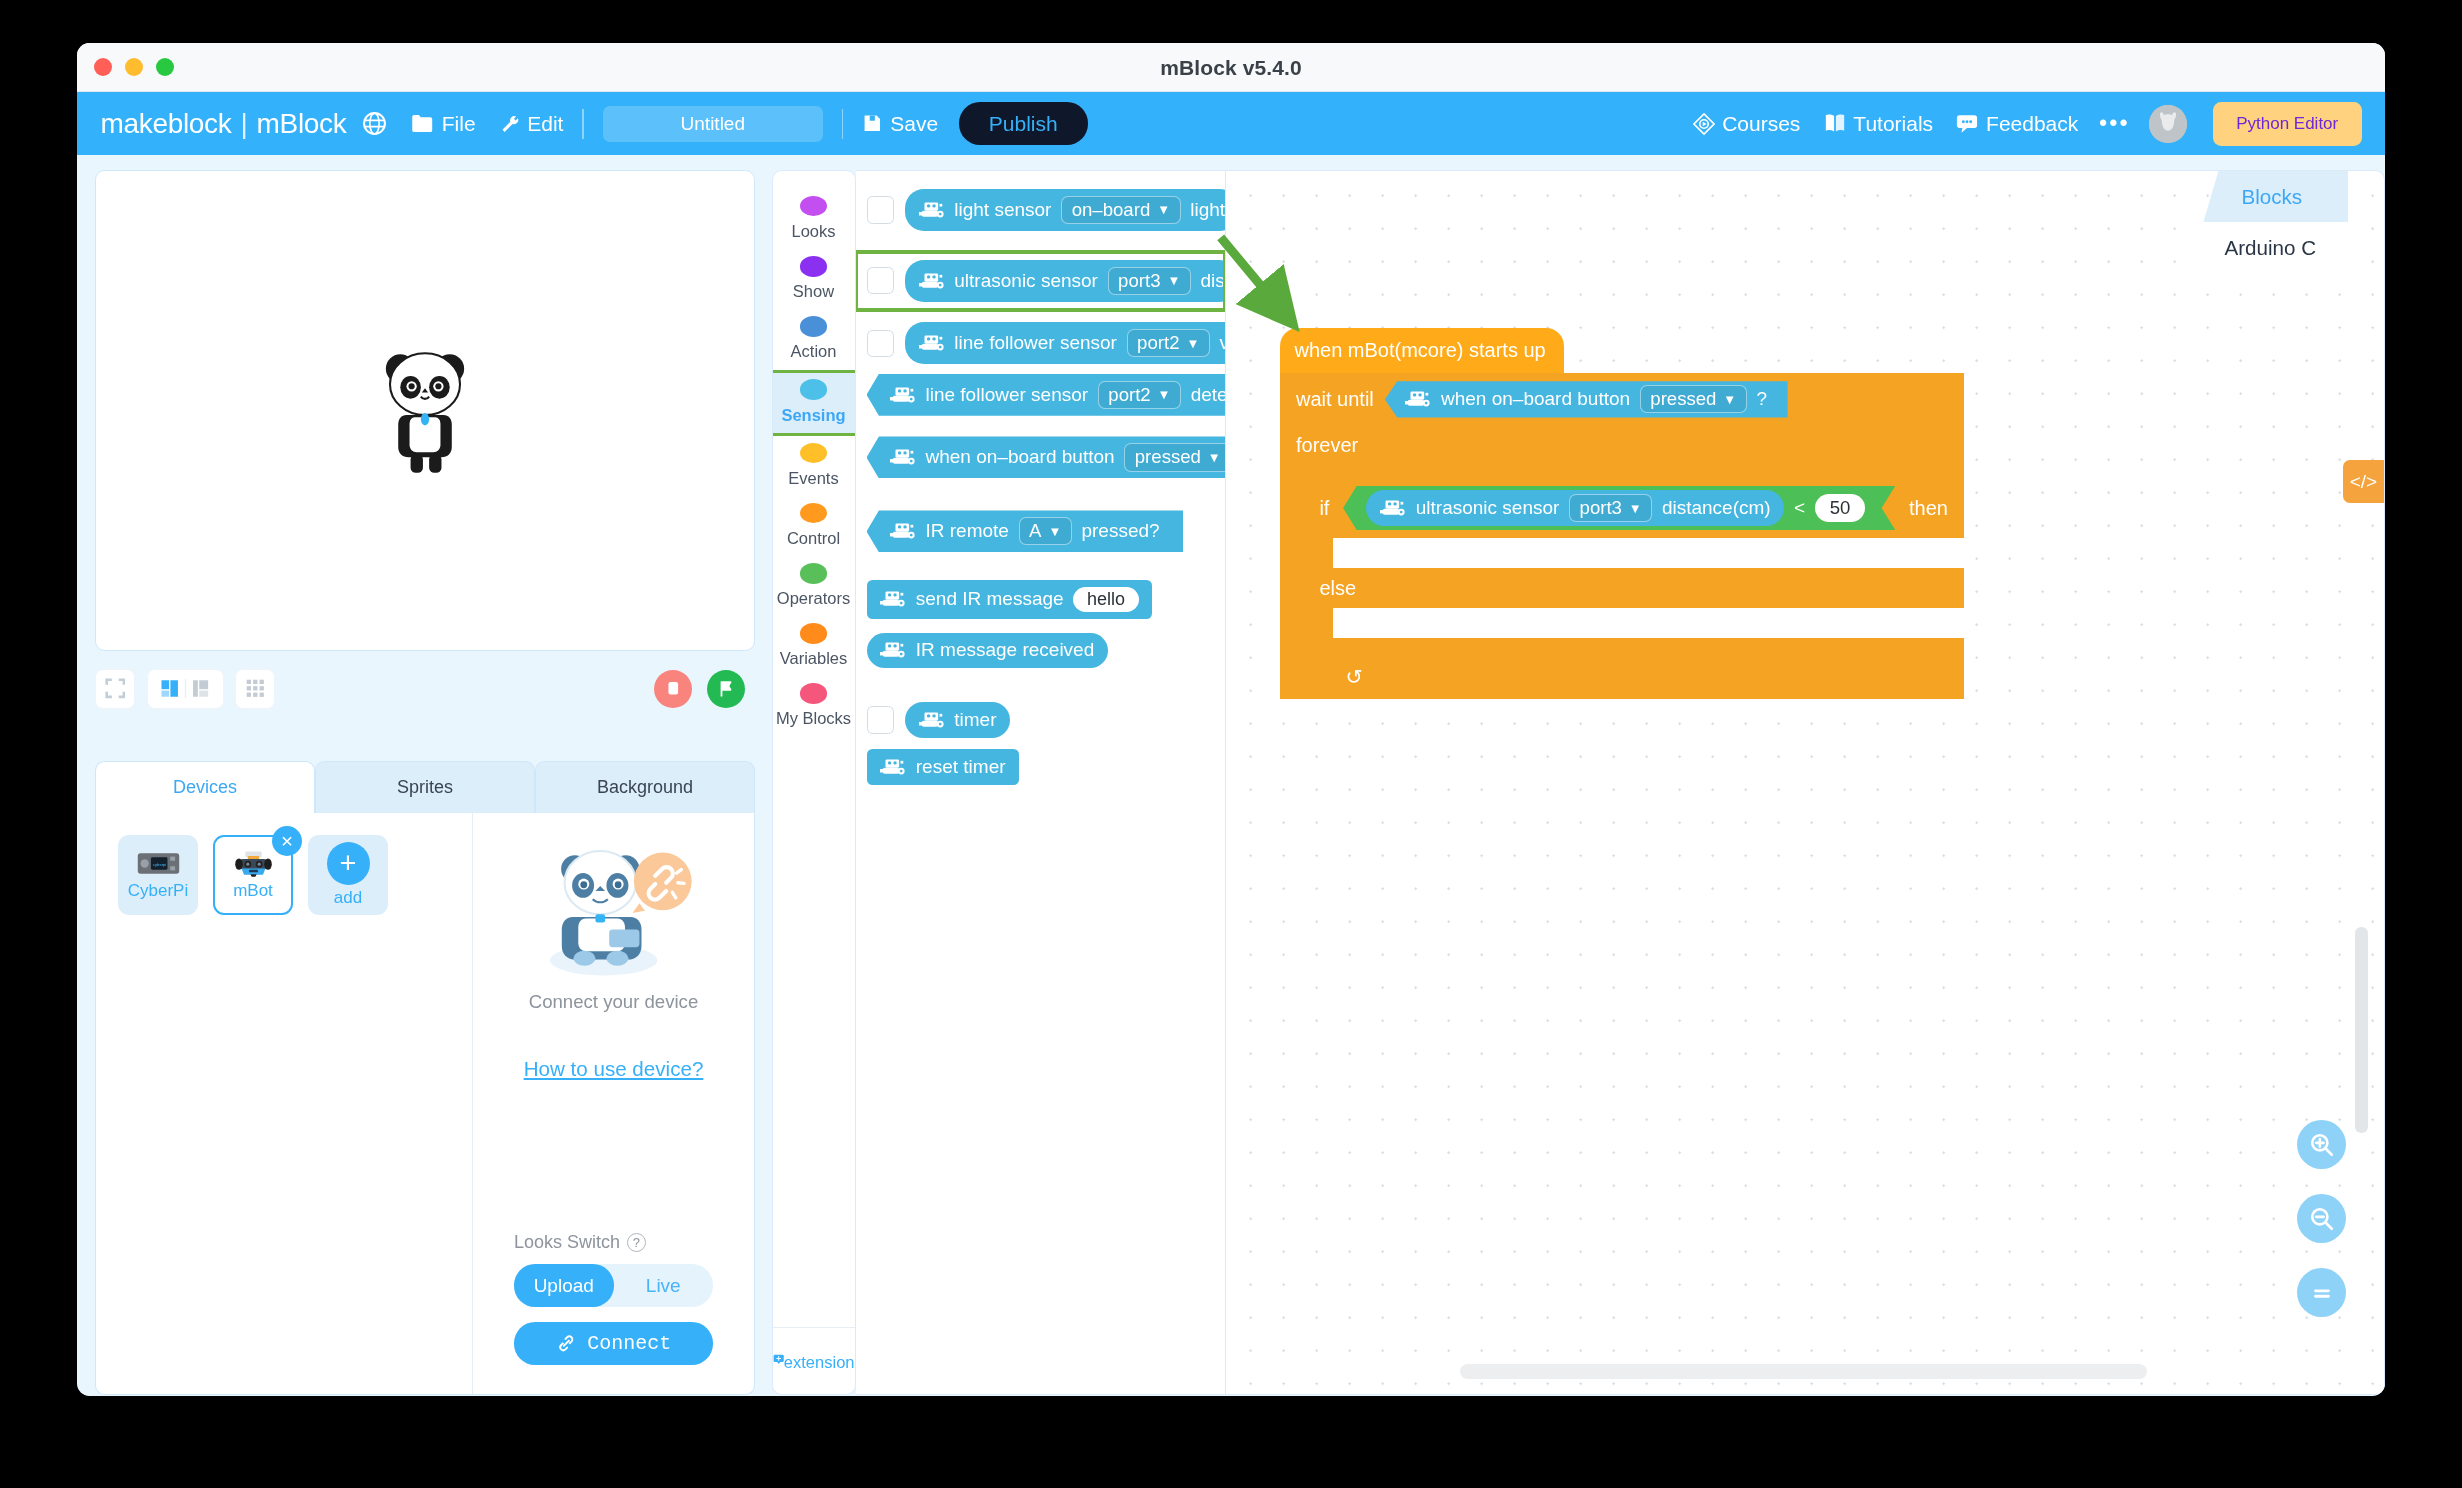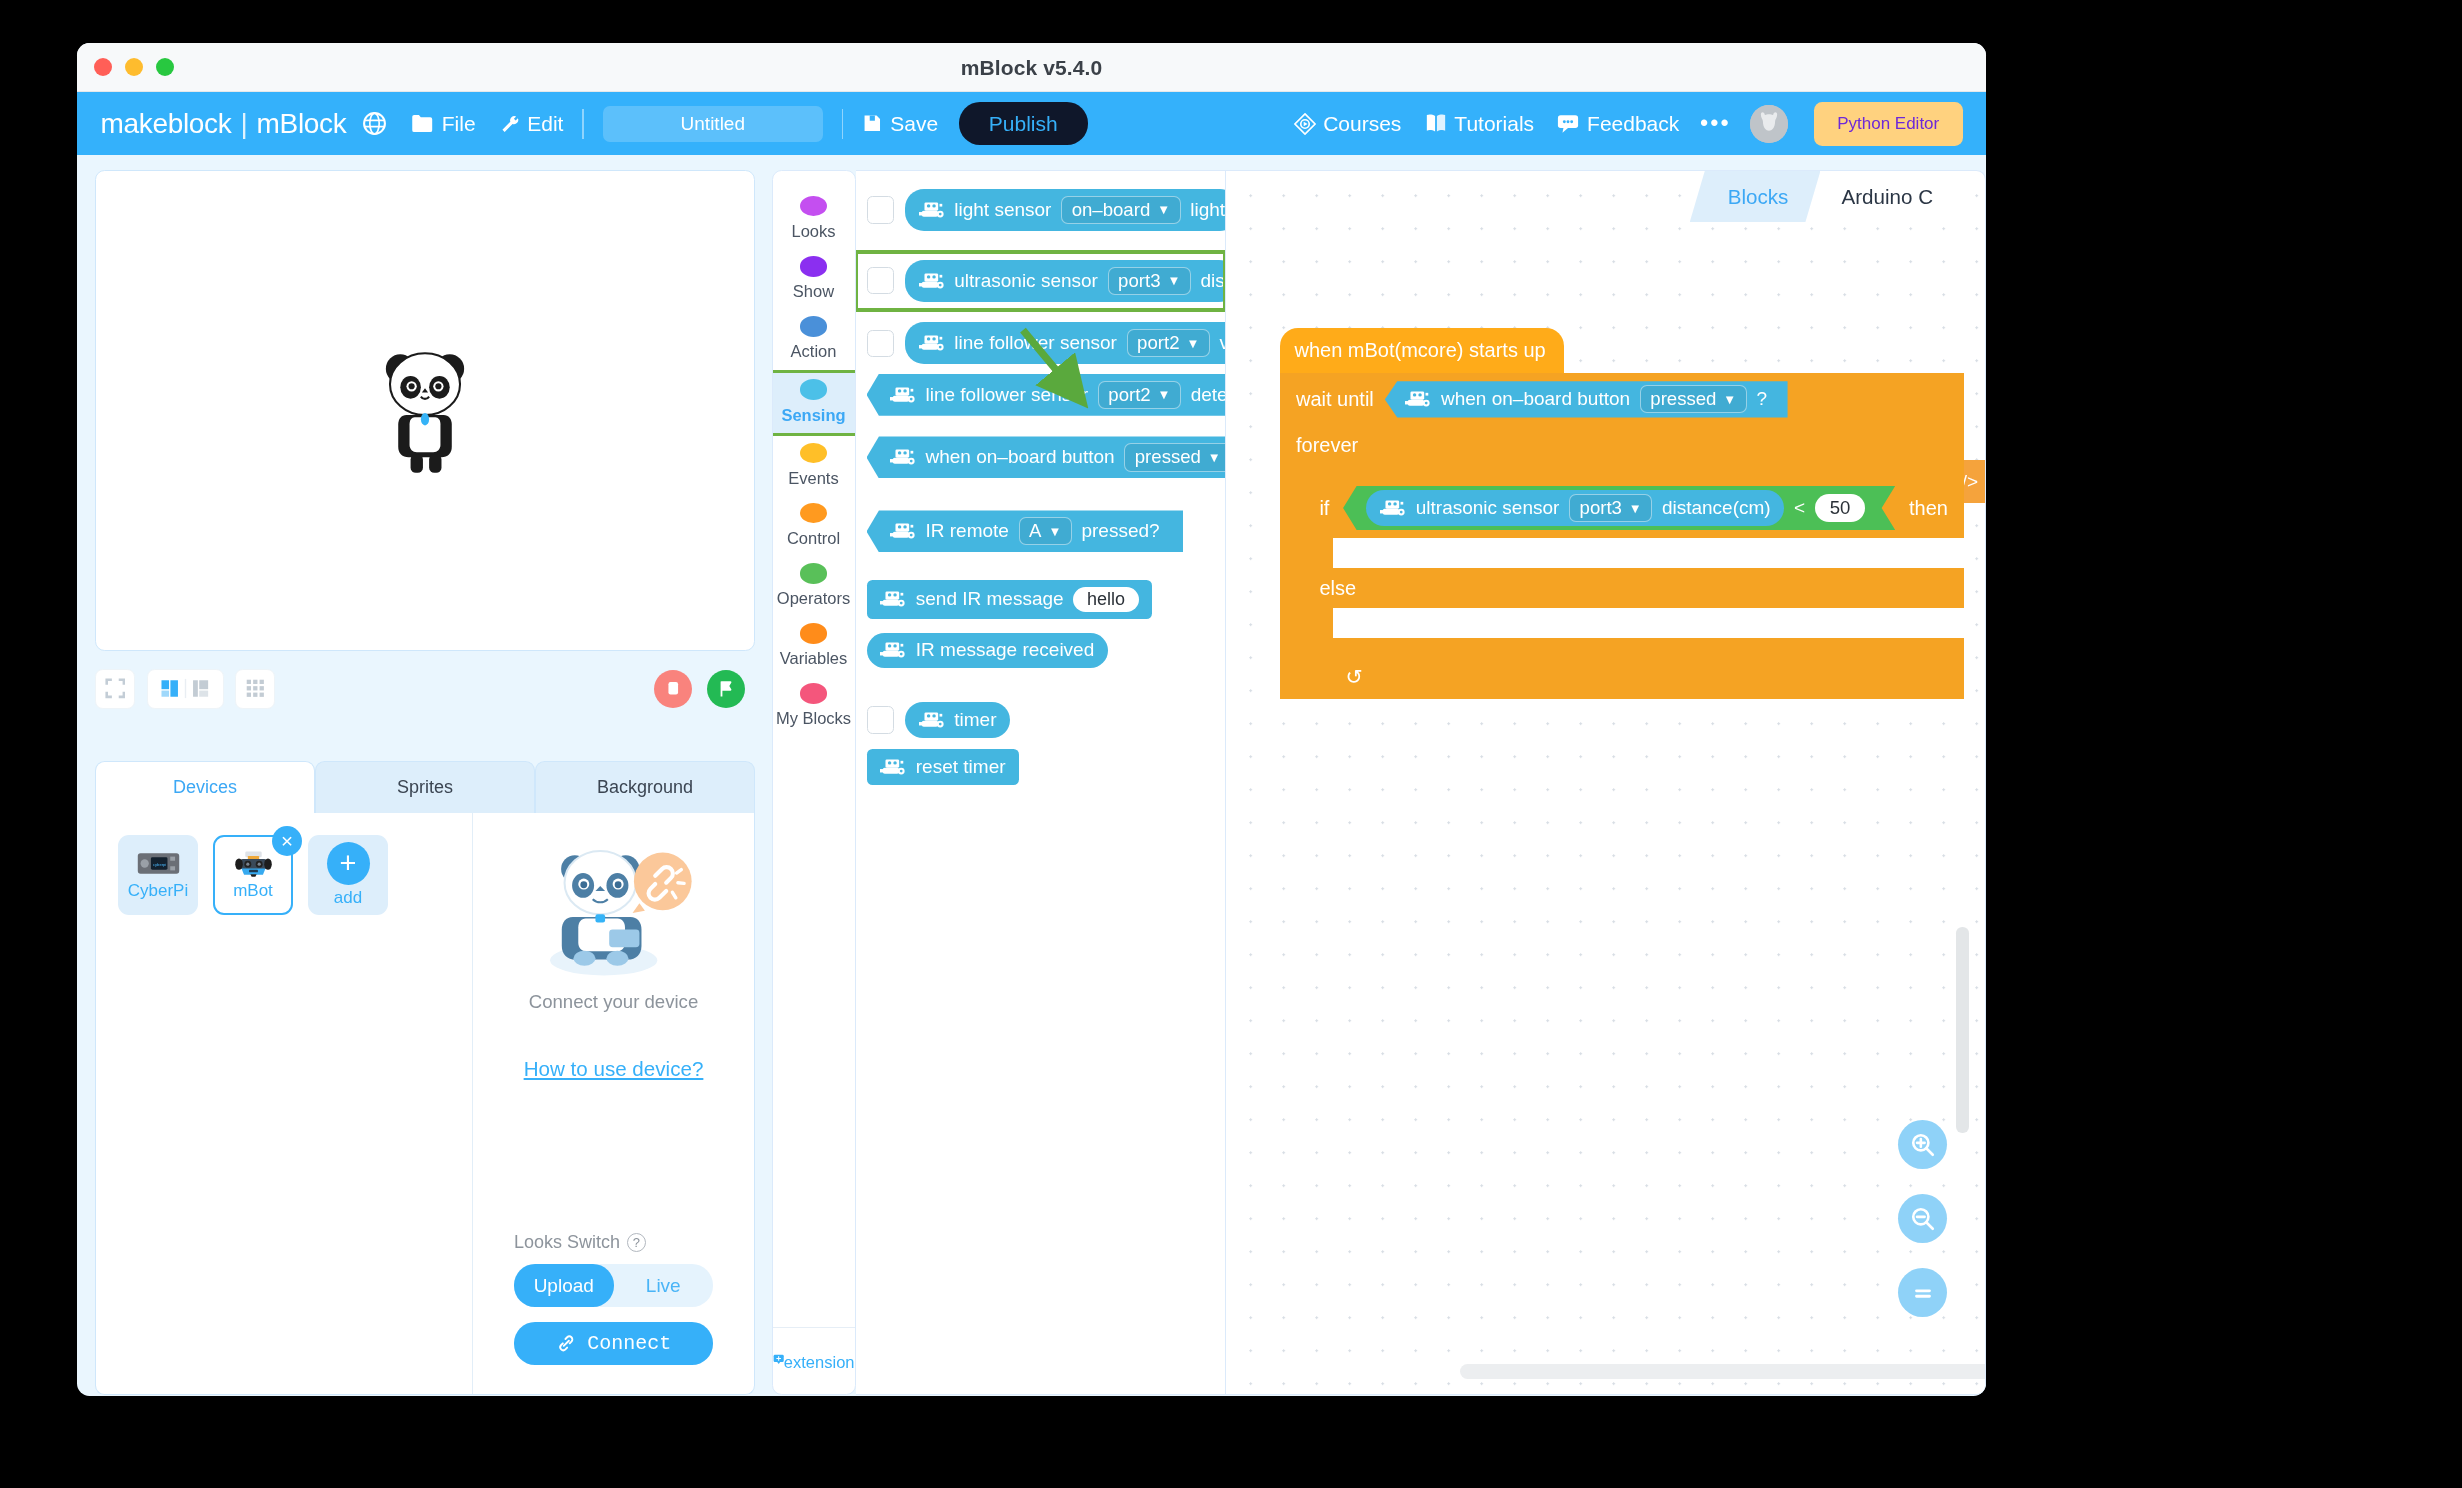--- a/index.html
+++ b/index.html
@@ -1,20 +1,20 @@
 <!DOCTYPE html>
 <html style="font-size:11px"><head>
 <meta charset="utf-8">
 <style>
   * { box-sizing: border-box; margin:0; padding:0; }
   html,body { width:2462px; height:1488px; background:#000; overflow:hidden;
     font-family:"Liberation Sans", sans-serif; }
 
   #app {
-    position:absolute; left:77px; top:43px; width:1909px; height:1353px;
+    position:absolute; left:77px; top:43px; width:2308px; height:1353px;
     background:#eaf6fe; border-radius:12.4px; overflow:hidden;
     box-shadow:0 2.7px 20.6px rgba(0,0,0,.4);
   }
 
   
   .titlebar {
     height:49px; background:#f7f9fa; position:relative;
     border-bottom:0.7px solid #e4e8ea;
   }
   .traffic { position:absolute; left:16.5px; top:50%; transform:translateY(-50%);
@@ -164,21 +164,21 @@
     padding:2.1px 13.7px; font-size:18px; }
   .robot { width:26px; height:18px; flex:none; }
 
   
   .canvas { flex:1; margin-left:0; background:#fff; border:0.7px solid #dbeafb;
     border-left:none; border-radius:0 9.6px 9.6px 0; position:relative;
     overflow:hidden;
     background-image:radial-gradient(#d7dde4 1.4px, transparent 1.4px);
     background-size:33px 33px; background-position:8.2px 8.2px; }
 
-  .codetabs { position:absolute; right:20px; top:0; display:flex; }
+  .codetabs { position:absolute; right:36px; top:0; display:flex;flex-direction:column; }
   .ctab { height:51px; padding:0 32px; display:flex; align-items:center;
     font-size:20.6px; color:#2b3645; background:#fff; cursor:pointer;
     border-radius:0 0 0 0; }
   .ctab.active { background:#ddeefb; color:#3ca8f5;
     clip-path:polygon(15px 0,100% 0,100% 100%,0 100%); padding-left:38px;}
   .ctab.right { clip-path:polygon(15px 0,100% 0,100% 100%,0 100%);
     margin-left:-15px; padding-left:36px; }
 
   .codebtn { position:absolute; right:0; top:289px; width:41px; height:43px;
     background:#f5a33c; border-radius:6.9px 0 0 6.9px; color:#fff;

